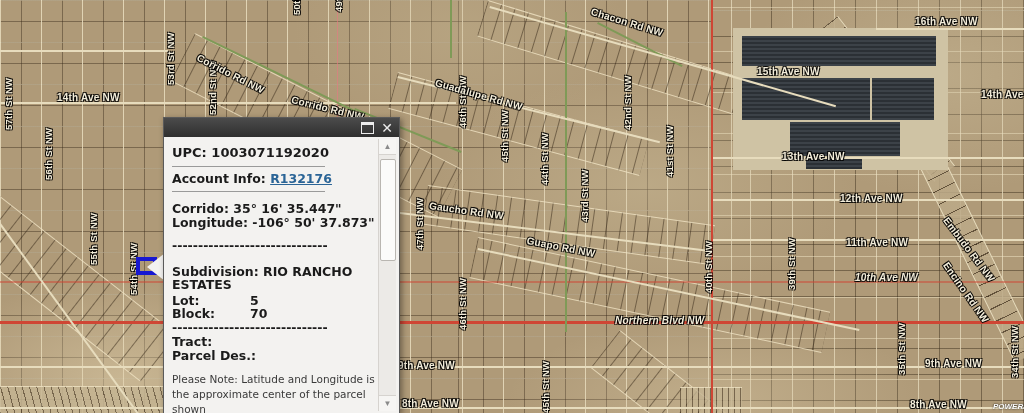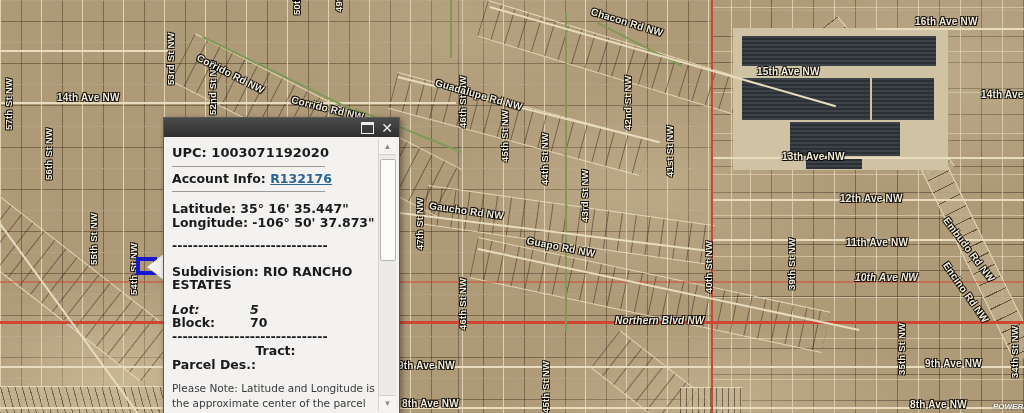--- a/index.html
+++ b/index.html
@@ -80,22 +80,22 @@
   .content{position:absolute;left:8px;top:0;width:207px;color:#1b1b1b;
     font:bold 12.5px/13.5px "DejaVu Sans","Liberation Sans",sans-serif;}
   .upc{margin-top:9px;font-size:13px;}
   .hr{height:1px;background:#9a9a9a;width:153px;margin-top:6px;}
   .acct{margin-top:5px;}
   .lat{margin-top:10px;}
   .dashes{margin-top:10px;letter-spacing:0;}
   .subdiv{margin-top:12px;}
   .kv{display:flex;}
   .kv .k{width:78px;}
-  .kv1{margin-top:11px;font-style:italic;}
-  .tract{margin-top:1px;text-align:center;}
+  .kv1{margin-top:2px;}
+  .tract{margin-top:1px;}
   .note{margin-top:10px;font:10.5px/15px "DejaVu Sans","Liberation Sans",sans-serif;color:#3a3a3a;}
   a.acct-link{color:#2a6496;text-decoration:underline;cursor:pointer;}
 
   
   .vscroll{position:absolute;right:3px;top:2px;bottom:2px;width:17px;
     background:#eceae7;border-left:1px solid #d6d3cf;}
   .sbtn{position:absolute;left:0;width:17px;height:15px;background:#f6f5f3;
     color:#8a8a8a;font-size:8px;line-height:15px;text-align:center;cursor:pointer;}
   .sbtn.up{top:0;border-bottom:1px solid #d6d3cf;}
   .sbtn.down{bottom:0;border-top:1px solid #d6d3cf;}
@@ -217,21 +217,21 @@
           <span>UPC:</span>
           <span>1003071192020</span>
         </div>
         <div class="hr"></div>
         <div class="acct">
           <span>Account Info:</span>
           <a class="acct-link">R132176</a>
         </div>
         <div class="hr"></div>
         <div class="lat">
-          <span>Latitude:</span>
+          <span>Corrido:</span>
           <span>35° 16' 35.447"</span>
         </div>
         <div>
           <span>Longitude:</span>
           <span>-106° 50' 37.873"</span>
         </div>
         <div class="dashes">------------------------------</div>
         <div class="subdiv">
           <span>Subdivision:</span>
           <span>RIO RANCHO ESTATES</span>

